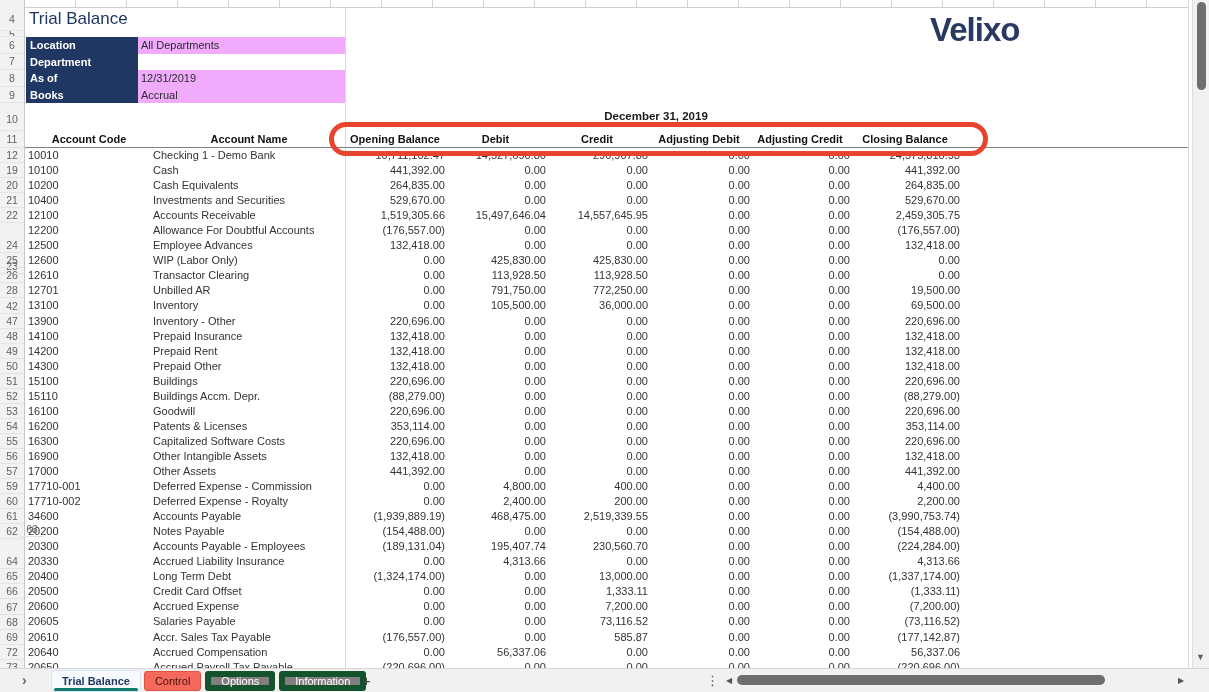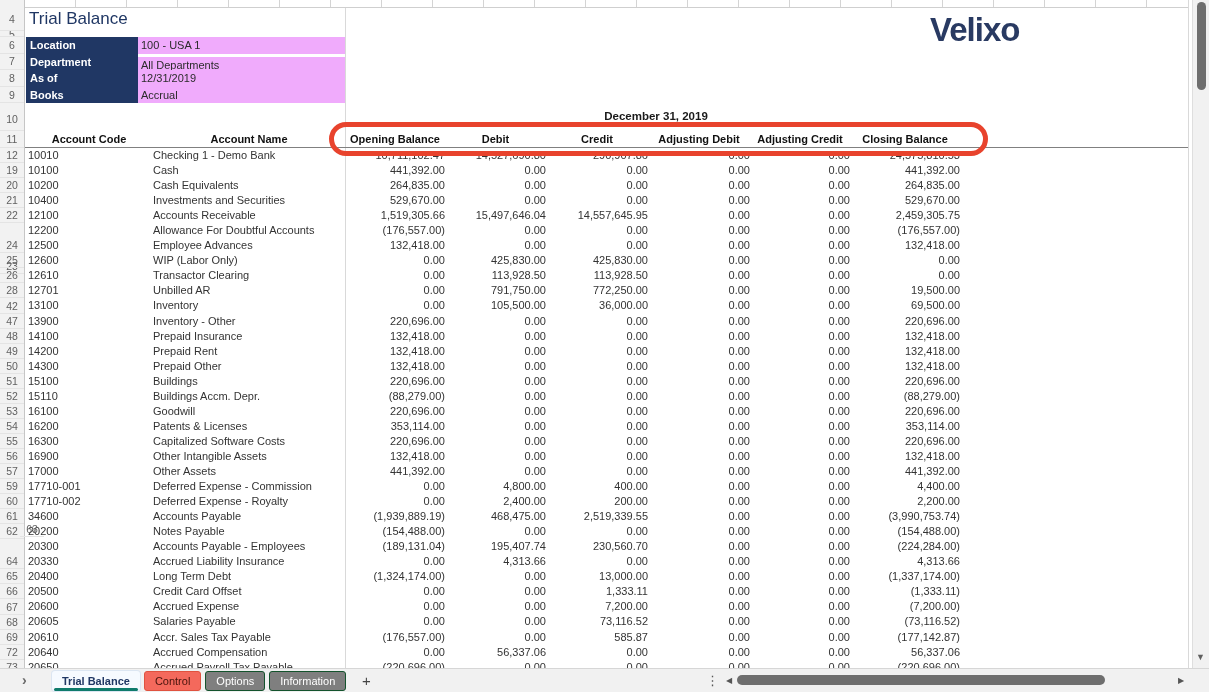--- a/index.html
+++ b/index.html
@@ -68,21 +68,21 @@
   .sheetbar { position:absolute; left:0; top:668px; width:1209px; height:24px;
     background:#f1f1f1; border-top:1px solid #d6d6d6; z-index:5; font-size:11px; }
   .nav-chev { position:absolute; left:22px; top:3px; color:#6a6a6a; font-size:14px; font-weight:bold; }
   .tabs { position:absolute; left:52px; top:2px; height:20px; display:flex; gap:4px; align-items:stretch; }
   .tab { display:flex; align-items:center; padding:0 10px; border-radius:3px; cursor:default; }
   .tab.active { background:#f6faff; color:#203764; font-weight:bold; position:relative;
     box-shadow:0 0 0 1px #dce6f2; }
   .tab.active::after { content:""; position:absolute; left:2px; right:2px; bottom:0;
     height:3px; background:#0f7b6c; border-radius:2px; }
   .tab.red { background:#f4695c; color:#47130c; border:1px solid #e0523f; }
-  .tab.gray { background:#7f7f7f; color:#fff; border:1px solid #14532d; }
+  .tab.gray { background:#7f7f7f; color:#fff; border:6px solid #14532d; }
   .add-sheet { position:absolute; left:362px; top:3px; font-size:15px; color:#444; }
   .more-dots { position:absolute; left:706px; top:4px; font-size:13px; color:#555; letter-spacing:0; }
   .hs-left { position:absolute; left:726px; top:7px; font-size:8px; color:#555; }
   .hs-thumb { position:absolute; left:737px; top:6px; width:368px; height:10px;
     background:#6e6e6e; border-radius:5px; }
   .hs-right { position:absolute; left:1178px; top:7px; font-size:8px; color:#555; }
 </style>
 </head>
 <body>
 
@@ -133,21 +133,21 @@
     <div class="gnum" style="top: 108px; height: 23px;">10</div>
     <div class="gnum" style="top: 131px; height: 17px;">11</div>
   </div>
 
 <div class="title">Trial Balance</div>
 <div class="logo">Velixo</div>
 
 <div class="flabel" style="top:37px">Location</div>
 <div class="fvalue" style="top:37px">100 - USA 1</div>
 <div class="flabel" style="top:53.6px">Department</div>
-<div class="fvalue" style="top:57px">All Departments</div>
+<div class="fvalue" style="top:37px">All Departments</div>
 <div class="flabel" style="top:70.2px">As of</div>
 <div class="fvalue" style="top:70.2px">12/31/2019</div>
 <div class="flabel" style="top:86.8px">Books</div>
 <div class="fvalue" style="top:86.8px">Accrual</div>
 
 <div class="period">December 31, 2019</div>
 
 <div class="vline-mid"></div>
 <div class="vline-right"></div>
 

